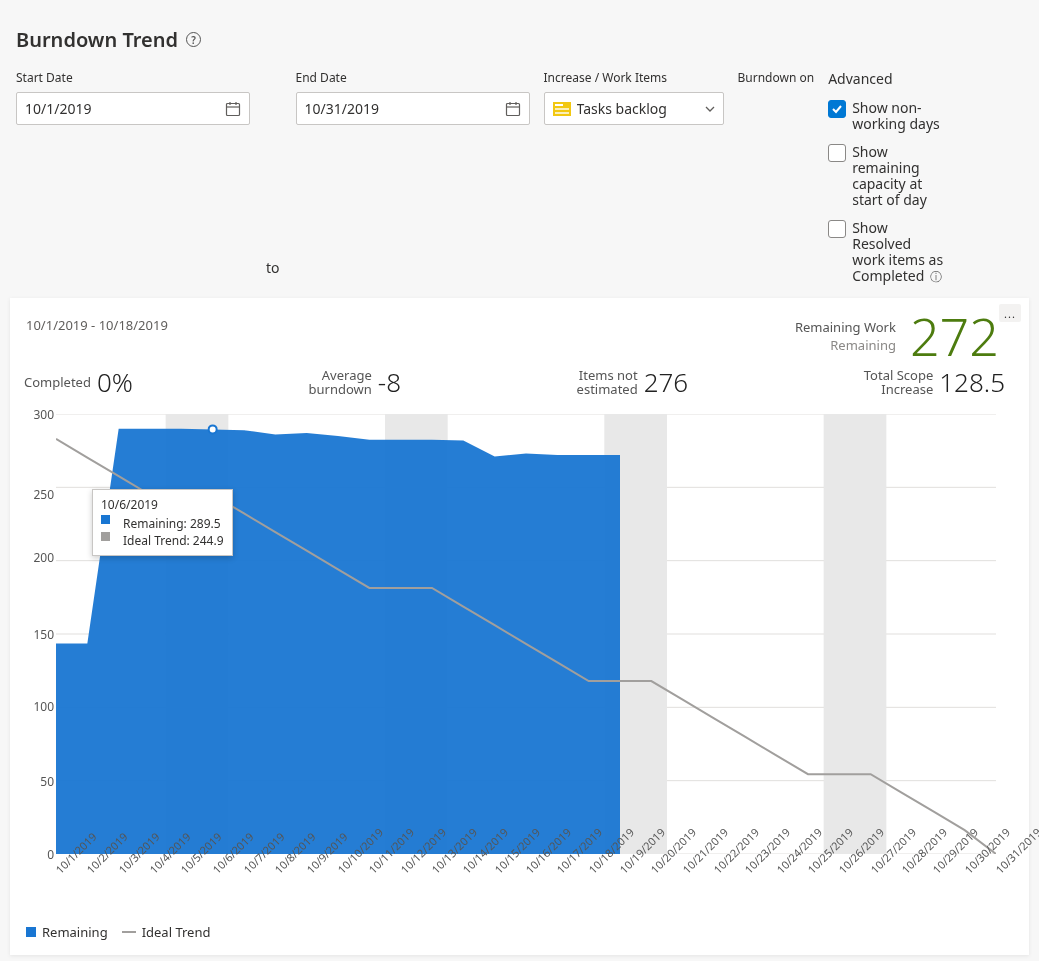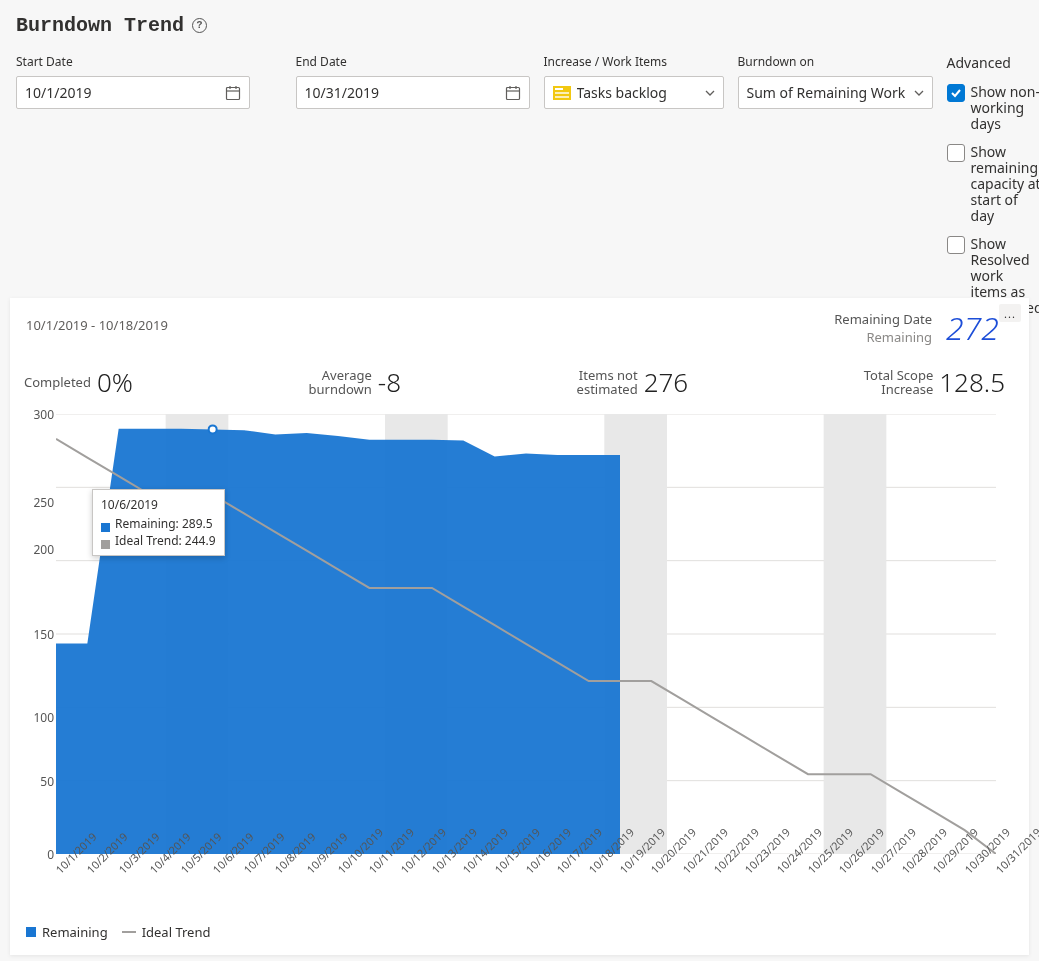--- a/index.html
+++ b/index.html
@@ -1,19 +1,19 @@
 <!DOCTYPE html>
 <html><head>
 <meta charset="utf-8">
 <style>
   * { box-sizing: border-box; }
   html, body { margin:0; padding:0; font-family: "Segoe UI", system-ui, Arial, sans-serif; font-size:14px; color:#323130; background:#f7f7f7; }
   .page { width:1039px; height:961px; position:relative; }
 
-  .header { padding:14px 16px 6px;font-family:Liberation Mono, monospace; }
+  .header { padding:26px 16px 6px; }
   .header h1 { margin:0; font-size:20px; font-weight:600; display:flex; align-items:center; gap:8px; }
   .help-icon { width:15px; height:15px; border:1.3px solid #555; border-radius:50%; display:inline-flex; align-items:center; justify-content:center; font-size:10px; color:#555; cursor:pointer; }
 
   .filters { display:flex; gap:14px; padding:10px 16px 0; align-items:flex-start; }
   .field-group { display:flex; flex-direction:column; gap:6px; }
   .label { font-size:12px; color:#323130; }
   .date-input, .select { height:33px; background:#fff; border:1px solid #c8c6c4; border-radius:2px; display:flex; align-items:center; justify-content:space-between; padding:0 8px; cursor:pointer; }
   .date-input { width:234px; }
   .to-label { align-self:flex-end; padding:0 2px 8px; font-size:14px; }
   .select-backlogs { width:180px; }
@@ -34,38 +34,38 @@
 
   
   .card { position:absolute; top:298px; left:10px; right:10px; bottom:6px; background:#fff; box-shadow:0 1px 4px rgba(0,0,0,0.08); }
   .card-more { position:absolute; top:6px; right:8px; width:22px; height:18px; background:#f3f2f1; border-radius:2px; display:flex; align-items:center; justify-content:center; cursor:pointer; letter-spacing:1px; font-size:11px; }
 
   .card-range { position:absolute; top:18px; left:16px; font-size:13px; color:#605e5c; }
 
   .headline { position:absolute; top:12px; right:30px; text-align:right; }
   .headline .t1 { font-size:13px; color:#555; display:block; }
   .headline .t2 { font-size:13px; color:#8a8886; display:block; }
-  .headline .big { font-size:32px; font-weight:300; margin-left:6px; color:#1d4ed8; line-height:1;font-style:italic;}
+  .headline .big { font-size:52px; font-weight:300; margin-left:6px; color:#4d7c0f; line-height:1;}
   .headline-row { display:flex; align-items:center; gap:8px;}
 
   .metrics { position:absolute; top:66px; left:14px; right:14px; display:flex; justify-content:space-between; padding-right:10px; }
   .metric { display:flex; align-items:center; gap:6px; }
   .metric .ml { font-size:13px; color:#555; text-align:right; line-height:14px; }
   .metric .mv { font-size:26px; font-weight:300; color:#222; }
 
   .plot-area { position:absolute; left:46px; top:116px; width:940px; height:440px; }
   .plot-svg { position:absolute; left:0; top:0; }
   .ylabels { position:absolute; left:-30px; top:0; width:28px; height:440px; }
   .ylabels span { position:absolute; right:0; font-size:12px; color:#555; transform:translateY(-50%); }
   .xlabels { position:absolute; left:0; top:444px; width:940px; }
   .xlabels span { position:absolute; transform: rotate(-45deg); transform-origin: left top; font-size:11px; color:#555; white-space:nowrap; }
 
   .tooltip { position:absolute; background:#fff; border:1px solid #c8c6c4; box-shadow:0 2px 6px rgba(0,0,0,0.2); padding:6px 8px; font-size:12px; }
   .tooltip .tdate { font-weight:400; margin-bottom:2px; }
-  .tooltip .trow { display:flex; align-items:flex-end; gap:5px; }
+  .tooltip .trow { display:flex; align-items:flex-start; gap:13px; }
   .swatch { width:9px; height:9px; flex-shrink:0;}
   .swatch.blue { background:#1976d2; }
   .swatch.grey { background:#a19f9d; }
 
   .legend { position:absolute; left:16px; bottom:14px; display:flex; gap:14px; font-size:13px; align-items:center;}
   .legend .entry { display:flex; align-items:center; gap:6px; }
   .legend .sw-area { width:10px; height:10px; background:#1976d2; }
   .legend .sw-line { width:14px; height:2px; background:#a19f9d; }
 </style>
 </head>
@@ -115,26 +115,20 @@
             <rect x="2" y="10" width="14" height="2" fill="#fff" opacity="0.7"></rect>
           </svg>
       <span class="val">Tasks backlog</span>
       <svg class="chevron" viewBox="0 0 10 10">
             <path d="M1 3 L5 7 L9 3" fill="none" stroke="#605e5c" stroke-width="1.3"></path>
           </svg>
     </div>
   </div>
   <div class="field-group">
     <span class="label">Burndown on</span>
-    <div class="select select-burndown">
-      <span class="val">Sum of Remaining Work</span>
-      <svg class="chevron" viewBox="0 0 10 10">
-            <path d="M1 3 L5 7 L9 3" fill="none" stroke="#605e5c" stroke-width="1.3"></path>
-          </svg>
-    </div>
   </div>
   <div class="advanced field-group">
     <span class="adv-title">Advanced</span>
     <div class="adv-opt">
       <div class="chk checked">
             <svg width="12" height="12" viewBox="0 0 12 12" fill="none" stroke-width="2">
               <path d="M2 6 L5 9 L10 3"></path>
             </svg>
           </div>
       <span class="lbl">Show non-working days</span>
@@ -150,21 +144,21 @@
   </div>
 </div>
 
 <div class="card">
   <div class="card-more">...</div>
   <span class="card-range">10/1/2019 - 10/18/2019</span>
 
   <div class="headline">
     <div class="headline-row">
       <div>
-        <span class="t1">Remaining Date</span>
+        <span class="t1">Remaining Work</span>
         <span class="t2">Remaining</span>
       </div>
       <span class="big">272</span>
     </div>
   </div>
 
   <div class="metrics">
         <div class="metric">
           <div class="ml">Completed</div>
           <div class="mv">0%</div>
@@ -197,24 +191,24 @@
           <rect x="548.3333333333334" y="0" width="62.666666666666664" height="440" fill="#e8e8e8"></rect>
           <rect x="767.6666666666666" y="0" width="62.666666666666664" height="440" fill="#e8e8e8"></rect>
           <path d="M 0 440 L 0 229.53333333333333 L 31.333333333333332 229.53333333333333 L 62.666666666666664 14.666666666666686 L 94 14.666666666666686 L 125.33333333333333 14.666666666666686 L 156.66666666666666 15.400000000000034 L 188 16.133333333333326 L 219.33333333333331 20.533333333333303 L 250.66666666666666 19.066666666666663 L 282 22 L 313.3333333333333 25.666666666666686 L 344.66666666666663 25.666666666666686 L 376 25.666666666666686 L 407.3333333333333 26.400000000000034 L 438.66666666666663 42.53333333333336 L 470 39.599999999999966 L 501.3333333333333 41.06666666666666 L 532.6666666666666 41.06666666666666 L 564 41.06666666666666 L 564 440 Z" fill="#1976d2" opacity="0.95"></path>
           <path d="M 0 24.933333333333337 L 31.333333333333332 43.56 L 62.666666666666664 62.18666666666667 L 94 80.81333333333333 L 125.33333333333333 80.81333333333333 L 156.66666666666666 80.81333333333333 L 188 99.44000000000005 L 219.33333333333331 118.06666666666666 L 250.66666666666666 136.69333333333333 L 282 155.32 L 313.3333333333333 173.94666666666666 L 344.66666666666663 173.94666666666666 L 376 173.94666666666666 L 407.3333333333333 192.57333333333338 L 438.66666666666663 211.2 L 470 229.82666666666665 L 501.3333333333333 248.45333333333335 L 532.6666666666666 267.08 L 564 267.08 L 595.3333333333333 267.08 L 626.6666666666666 285.70666666666665 L 658 304.3333333333333 L 689.3333333333333 322.96 L 720.6666666666666 341.5866666666667 L 752 360.21333333333337 L 783.3333333333333 360.21333333333337 L 814.6666666666666 360.21333333333337 L 846 378.84 L 877.3333333333333 397.4666666666667 L 908.6666666666666 416.0933333333333 L 940 440" fill="none" stroke="#a19f9d" stroke-width="2"></path>
           <circle cx="156.66666666666666" cy="15.400000000000034" r="4" fill="#fff" stroke="#1976d2" stroke-width="2"></circle>
           <circle cx="156.66666666666666" cy="80.81333333333333" r="4" fill="#a19f9d" stroke="#888" stroke-width="1"></circle>
         </svg>
     <div class="ylabels">
           <span style="top: 440px;">0</span>
           <span style="top: 366.667px;">50</span>
-          <span style="top: 303px;">100</span>
+          <span style="top: 292px;">100</span>
           <span style="top: 220px;">150</span>
-          <span style="top: 135px;">200</span>
-          <span style="top: 88px;">250</span>
+          <span style="top: 143px;">200</span>
+          <span style="top: 80px;">250</span>
           <span style="top: 0px;">300</span>
         </div>
     <div class="xlabels">
           <span style="left: -4px; top: 8px;">10/1/2019</span>
           <span style="left: 27.3333px; top: 8px;">10/2/2019</span>
           <span style="left: 58.6667px; top: 8px;">10/3/2019</span>
           <span style="left: 90px; top: 8px;">10/4/2019</span>
           <span style="left: 121.333px; top: 8px;">10/5/2019</span>
           <span style="left: 152.667px; top: 8px;">10/6/2019</span>
           <span style="left: 184px; top: 8px;">10/7/2019</span>

